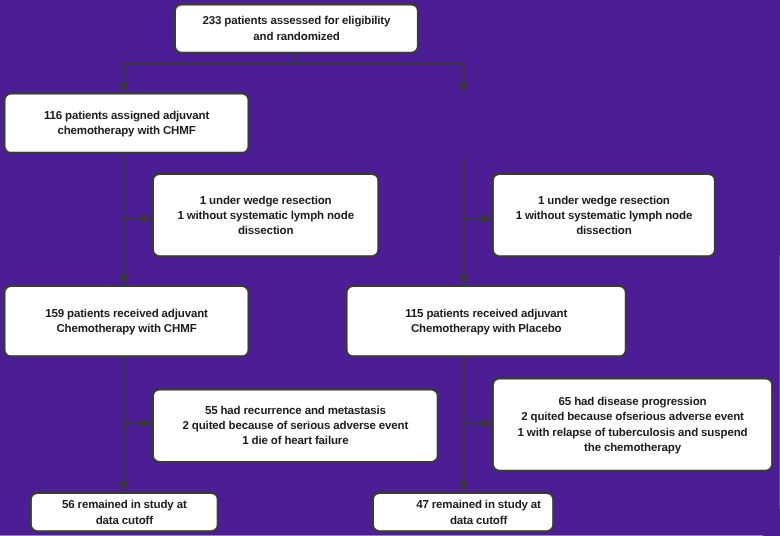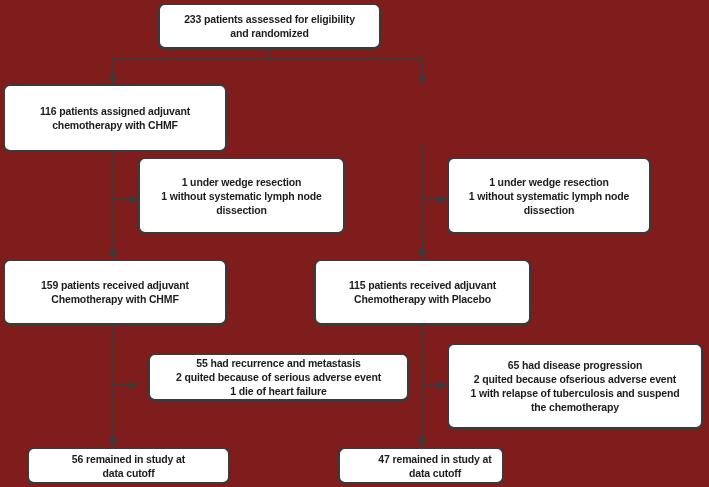--- a/index.html
+++ b/index.html
@@ -1,20 +1,20 @@
 <!DOCTYPE html>
 <html><head>
 <meta charset="utf-8">
 <style>
   html, body { margin: 0; padding: 0; background: #ffffff; }
   .canvas {
     position: relative;
     width: 709px;
     height: 487px;
-    background: #7f1d1d;
+    background: #4c1d95;
     font-family: "Liberation Sans", sans-serif;
     overflow: hidden;
   }
   .connectors {
     position: absolute;
     left: 0; top: 0;
     width: 709px; height: 487px;
   }
   .box {
     position: absolute;
@@ -28,29 +28,29 @@
     text-align: center;
     font-size: 10.5px;
     font-weight: bold;
     line-height: 14px;
     letter-spacing: -0.15px;
     color: #1c1c1c;
     white-space: pre;
   }
   
   #b-assessed         { left:158px; top:3px;   width:223px; height:46px; }
-  #b-assigned-chmf    { left:3px;   top:84px;  width:224px; height:68px; }
+  #b-assigned-chmf    { left:3px;   top:84px;  width:224px; height:56px; }
   #b-assigned-placebo { left:314px; top:84px;  width:223px; height:60px; }
   #b-excluded-chmf    { left:138px; top:157px; width:207px; height:77px; }
   #b-excluded-placebo { left:447px; top:157px; width:204px; height:77px; }
   #b-received-chmf    { left:3px;   top:259px; width:224px; height:66px; }
-  #b-received-placebo { left:314px; top:259px; width:217px; height:66px; }
-  #b-events-chmf      { left:148px; top:353px; width:261px; height:48px; }
+  #b-received-placebo { left:314px; top:259px; width:256px; height:66px; }
+  #b-events-chmf      { left:138px; top:353px; width:261px; height:68px; }
   #b-events-placebo   { left:447px; top:343px; width:256px; height:86px; }
-  #b-remained-chmf    { left:27px;  top:447px; width:203px; height:37px; }
+  #b-remained-chmf    { left:27px;  top:447px; width:172px; height:37px; }
   #b-remained-placebo { left:338px; top:447px; width:166px; height:37px;padding-left:28px; }
 </style>
 </head>
 <body>
 
 <div class="canvas">
 
   <svg class="connectors" viewBox="0 0 709 487" xmlns="http://www.w3.org/2000/svg">
     <defs>
       <marker id="arrow" markerUnits="userSpaceOnUse" markerWidth="10" markerHeight="10" refX="8" refY="5" orient="auto">

